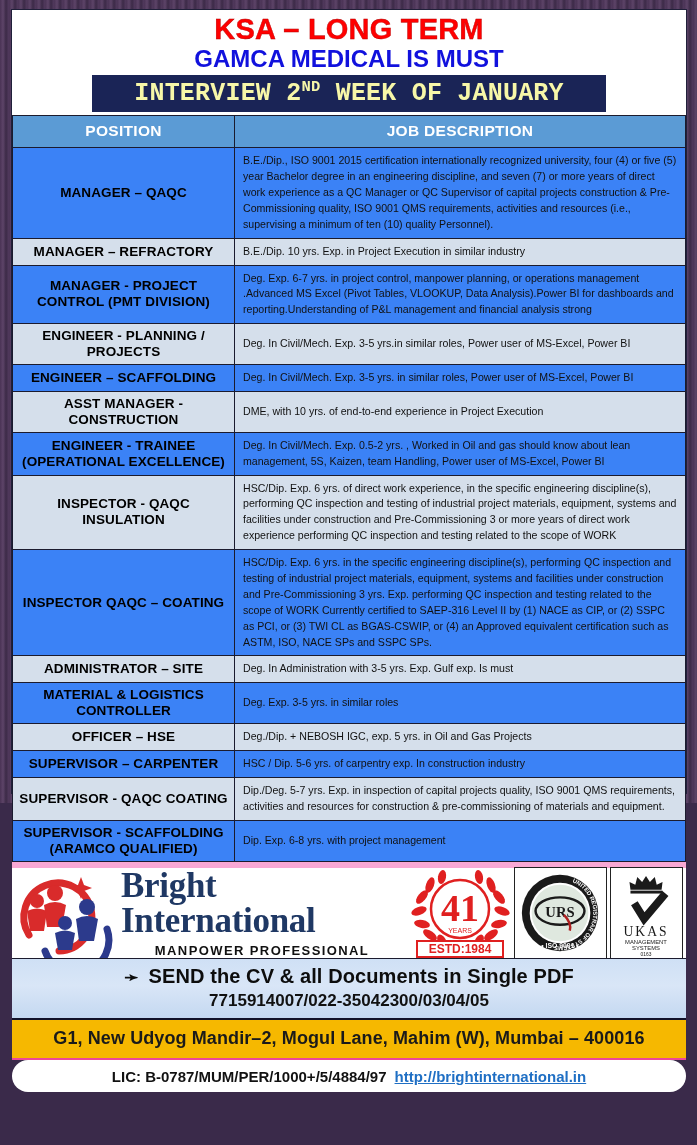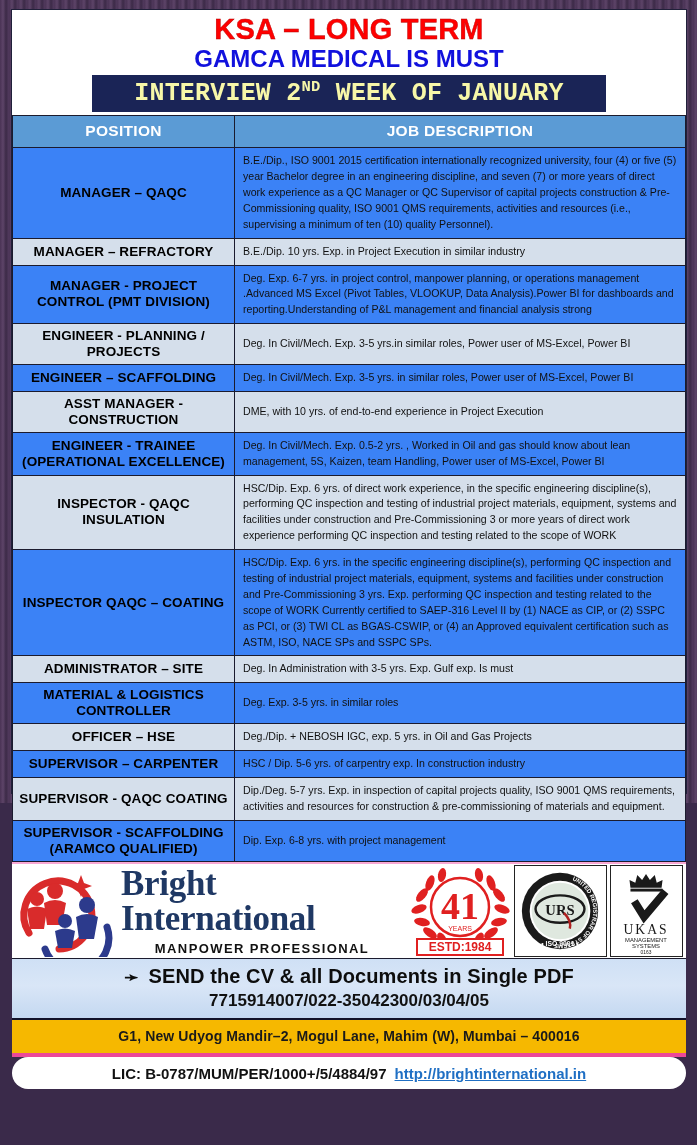--- a/index.html
+++ b/index.html
@@ -100,21 +100,21 @@
   tr.odd td { background: #3b82f6; }
   tr.even td { background: #d5dfeb; }
 
   
   .logoband {
     background: #ffffff;
     height: 96px;
     display: flex;
     align-items: center;
     padding: 2px 3px;
-    border-top: 2px solid #f9a8d4;
+    border-top: 6px solid #f9a8d4;
   }
   .swirl { width: 104px; height: 92px; flex: 0 0 104px; }
   .brandbox { flex: 1 1 auto; padding-left: 2px; }
   .brandname {
     font-family: "Liberation Serif", serif;
     font-size: 35px;
     color: #1f3864;
     font-weight: bold;
     line-height: 1;
     letter-spacing: -0.3px;
@@ -158,26 +158,26 @@
   }
   .phoneline {
     font-size: 17px;
     font-weight: bold;
     color: #111111;
     margin-top: 3px;
   }
   .address {
     background: #f6b800;
     text-align: center;
-    font-size: 14px;
+    font-size: 18px;
     font-weight: bold;
     color: #1a1a1a;
     padding: 8px 0 9px 0;
     border-top: 2px solid #12122a;
-    border-bottom: 4px solid #ec4899;
+    border-bottom: 2px solid #ec4899;
     letter-spacing: 0.1px;
   }
   .licrow {
     background: #ffffff;
     text-align: center;
     font-size: 15px;
     font-weight: bold;
     color: #111111;
     padding: 8px 0 7px 0;
     flex: 1 1 auto;

